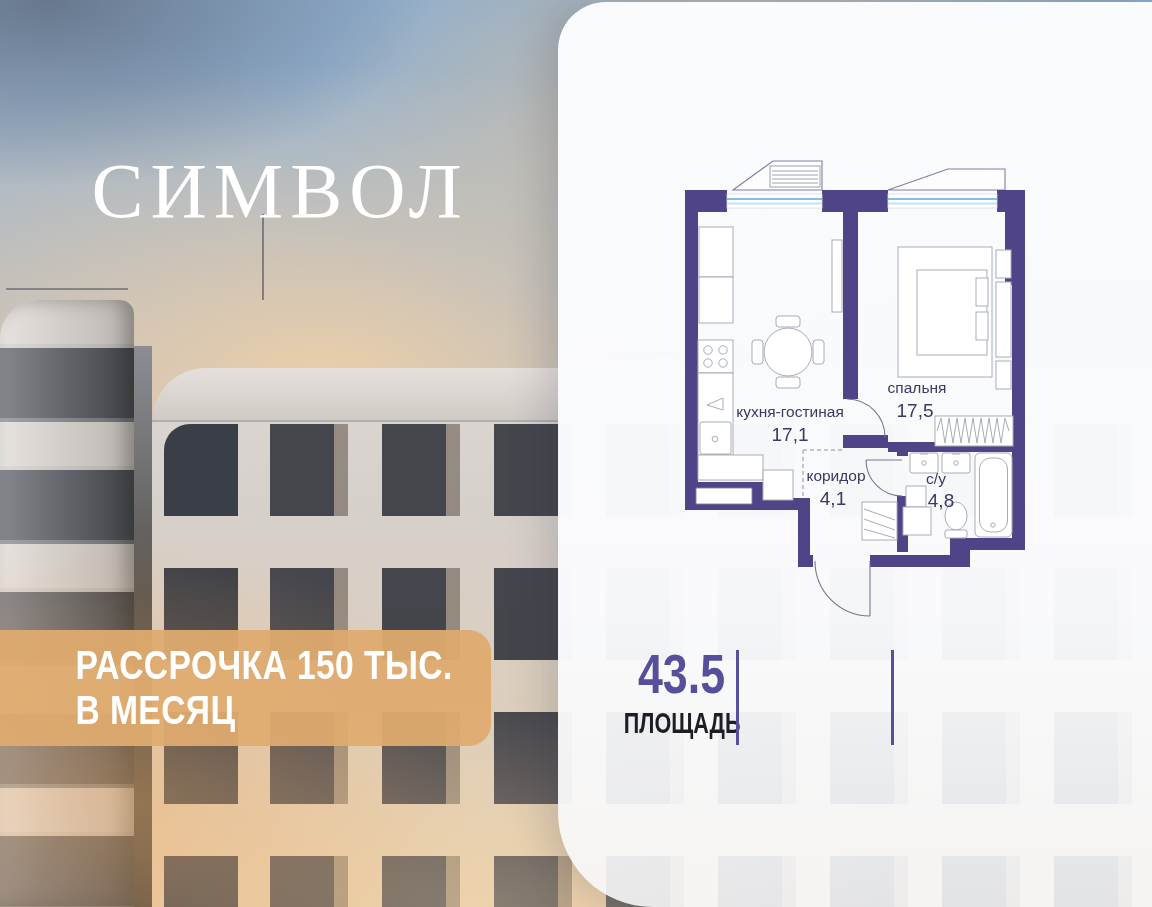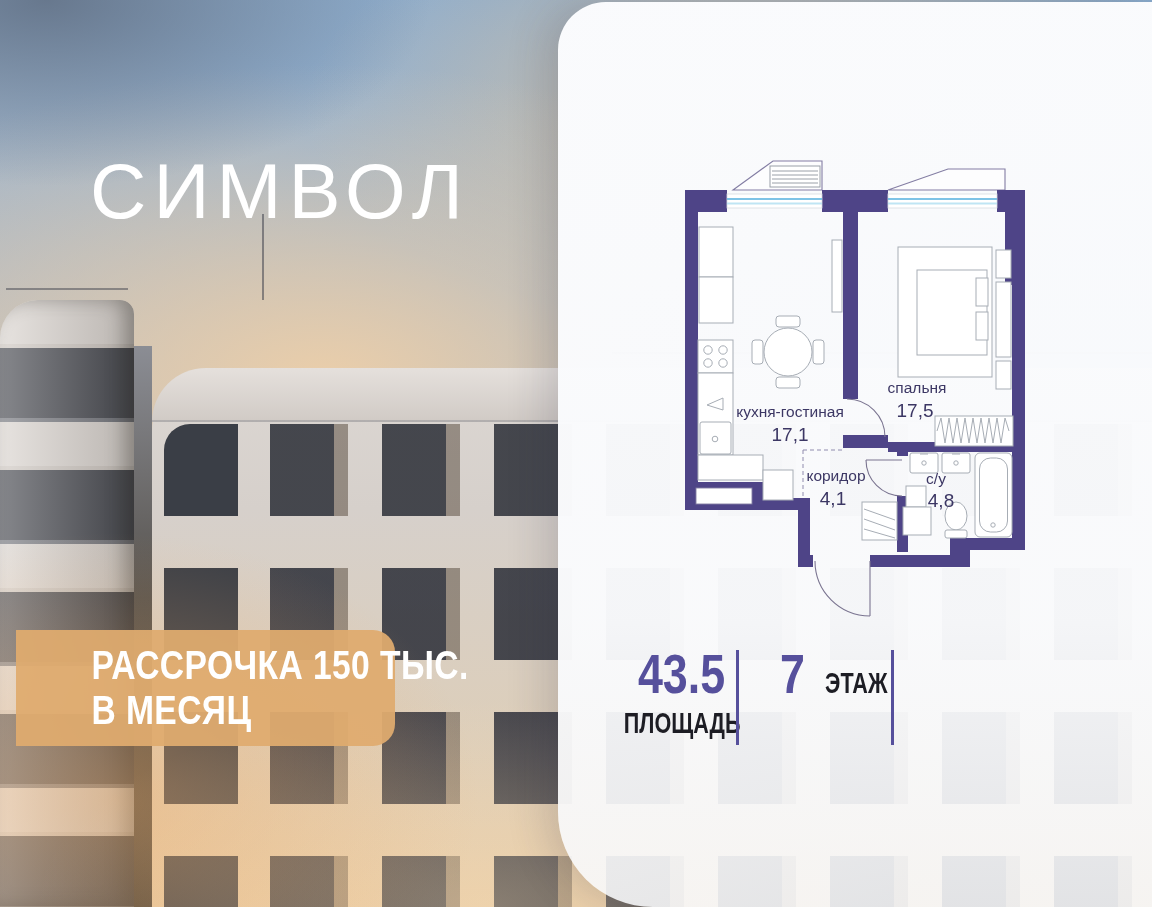--- a/index.html
+++ b/index.html
@@ -39,24 +39,24 @@
   .main-windows{position:absolute;left:118px;right:0;top:56px;bottom:0;
       background:repeating-linear-gradient(90deg, rgba(56,58,66,.92) 0 64px, rgba(104,92,80,.6) 64px 78px, rgba(0,0,0,0) 78px 112px);
       -webkit-mask:repeating-linear-gradient(180deg,#000 0 92px, rgba(0,0,0,0) 92px 144px);
       mask:repeating-linear-gradient(180deg,#000 0 92px, rgba(0,0,0,0) 92px 144px);}
   .glow{position:absolute;inset:0;pointer-events:none;background:
       radial-gradient(ellipse 520px 380px at 10% 88%, rgba(243,177,108,.45), rgba(243,177,108,0) 70%),
       radial-gradient(ellipse 640px 300px at 42% 100%, rgba(250,221,180,.38), rgba(250,221,180,0) 70%);}
 
   
   .project-title{position:absolute;left:70px;top:152px;width:420px;text-align:center;
-      color:#fff;font-size:78px;font-weight:300;letter-spacing:7px;line-height:1;}
-
-  
-  .banner{position:absolute;left:16px;top:630px;width:379px;height:116px;
+      color:#fff;font-size:78px;font-weight:300;letter-spacing:7px;line-height:1;font-family:Liberation Serif, serif;}
+
+  
+  .banner{position:absolute;left:0;top:630px;width:491px;height:116px;
       background:rgba(223,171,110,.94);border-radius:0 22px 22px 0;
       display:flex;align-items:center;}
   .banner-text{padding-left:92px;transform:scaleX(.82);transform-origin:0 50%;
       color:#fff;font-weight:700;font-size:41px;line-height:1.1;white-space:nowrap;letter-spacing:.5px;}
 
   
   .card{position:absolute;left:558px;top:2px;right:0;bottom:0;
       border-radius:48px 0 0 95px;
       background:linear-gradient(180deg, rgba(250,251,253,.995) 0%, rgba(250,251,253,.97) 68%, rgba(248,249,251,.88) 100%);
       box-shadow:-14px 0 38px rgba(40,40,60,.16);}
@@ -261,20 +261,16 @@
         <text class="room-area" x="271" y="357">4,8</text>
       </g>
     </svg>
 
     <div class="stats">
       <div class="stat" style="left:43px">
         <div class="stat-num cx">43.5</div>
         <div class="stat-lbl cx">ПЛОЩАДЬ</div>
       </div>
       <div class="vdiv" style="left:178px"></div>
-      <div class="stat" style="left:200px">
-        <div class="stat-num cx">7</div>
-        <div class="stat-lbl cx">ЭТАЖ</div>
-      </div>
       <div class="vdiv" style="left:333px"></div>
     </div>
   </div>
 </div>
 
 </body></html>

